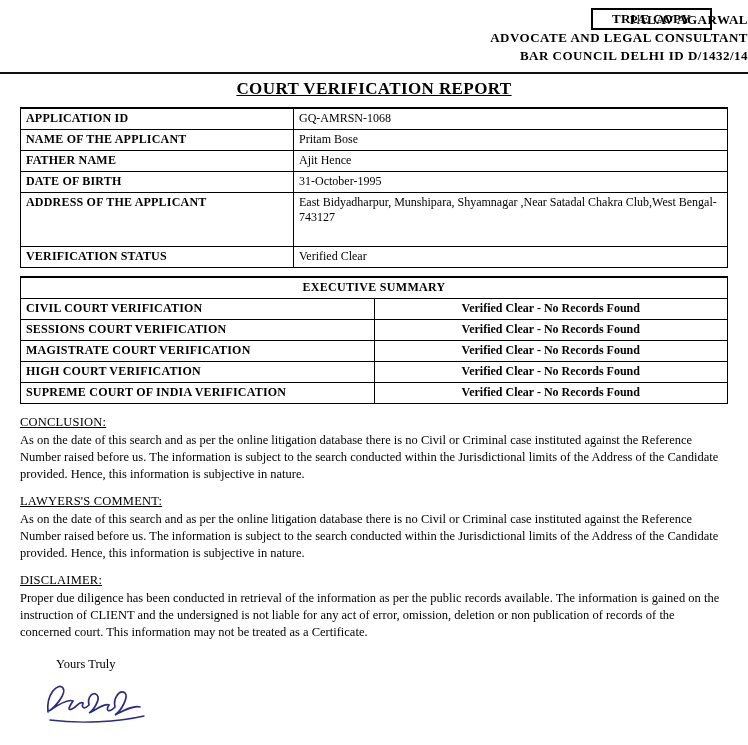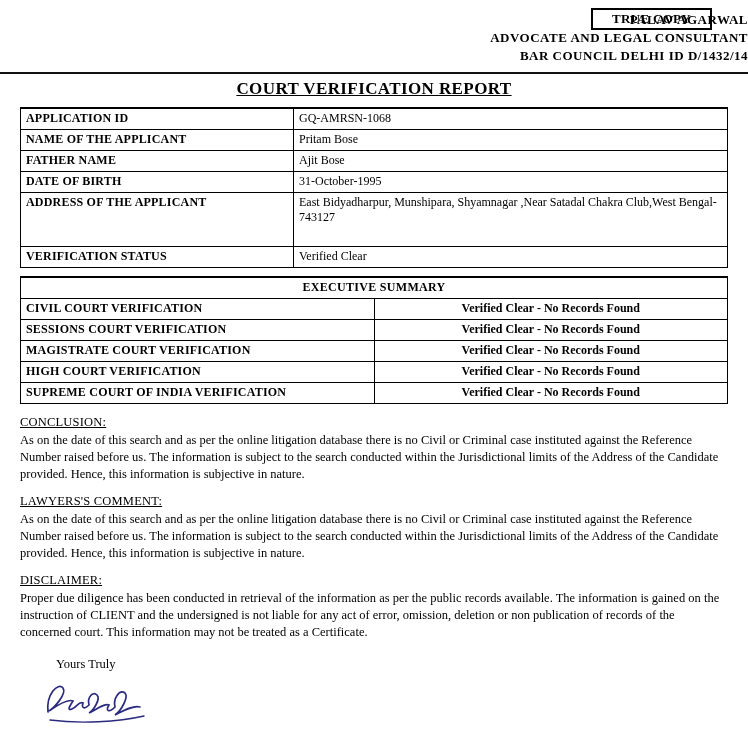--- a/index.html
+++ b/index.html
@@ -71,21 +71,21 @@
       <tr>
         <td class="lbl">APPLICATION ID</td>
         <td class="val">GQ-AMRSN-1068</td>
       </tr>
       <tr>
         <td class="lbl">NAME OF THE APPLICANT</td>
         <td class="val">Pritam Bose</td>
       </tr>
       <tr>
         <td class="lbl">FATHER NAME</td>
-        <td class="val">Ajit Bose</td>
+        <td class="val">Ajit Hence</td>
       </tr>
       <tr>
         <td class="lbl">DATE OF BIRTH</td>
         <td class="val">31-October-1995</td>
       </tr>
       <tr class="tall">
         <td class="lbl">ADDRESS OF THE APPLICANT</td>
         <td class="val">East Bidyadharpur, Munshipara, Shyamnagar ,Near Satadal Chakra Club,West Bengal-743127</td>
       </tr>
       <tr>

